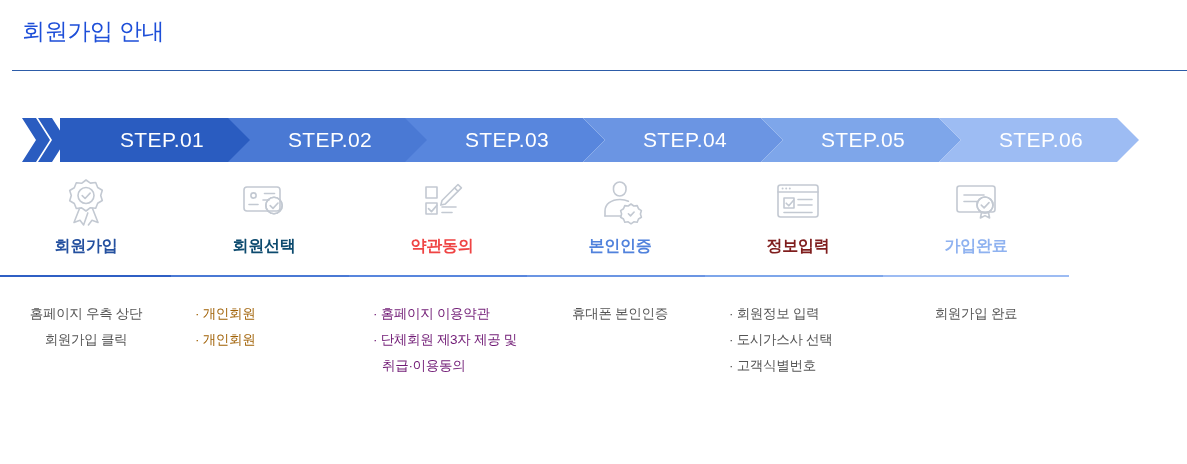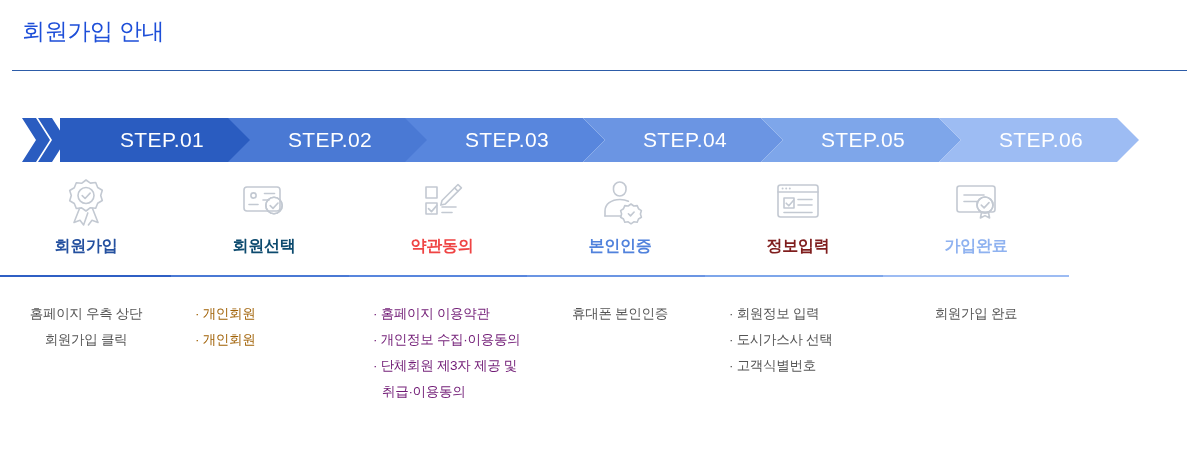--- a/index.html
+++ b/index.html
@@ -224,21 +224,20 @@
           <path fill="none" stroke="#c3c9d2" stroke-width="1.6" stroke-linecap="round" stroke-linejoin="round" d="M27 33 h14"></path>
           <path fill="none" stroke="#c3c9d2" stroke-width="1.6" stroke-linecap="round" stroke-linejoin="round" d="M27 38.5 h10"></path>
           <path fill="none" stroke="#c3c9d2" stroke-width="1.6" stroke-linecap="round" stroke-linejoin="round" d="M43 10.5 l3.4 3.4 -16 16 -4.6 1.2 1.2-4.6z"></path>
           <path fill="none" stroke="#c3c9d2" stroke-width="1.6" stroke-linecap="round" stroke-linejoin="round" d="M39.6 13.9 l3.4 3.4"></path>
         </svg>
       </div>
       <div class="col-label" style="color: #ef4444;">약관동의</div>
       <div class="col-rule" style="background: rgb(88, 134, 221);"></div>
       <div class="col-desc bullets" style="color: #701a75;">
         <div class="line">· 홈페이지 이용약관</div>
-        <div class="line">· 개인정보 수집·이용동의</div>
         <div class="line">· 단체회원 제3자 제공 및</div>
         <div class="line indent">취급·이용동의</div>
       </div>
     </div>
     <div class="col" style="left: 527px;">
       <div class="col-icon">
         <svg width="54" height="54" viewBox="0 0 54 54">
           <rect fill="none" stroke="#c3c9d2" stroke-width="1.6" stroke-linecap="round" stroke-linejoin="round" x="20.5" y="8" width="12.5" height="14" rx="6.2"></rect>
           <path fill="none" stroke="#c3c9d2" stroke-width="1.6" stroke-linecap="round" stroke-linejoin="round" d="M12 42 v-5 c0-6.8 6.2-11.5 15-11.5 3.2 0 6 .6 8.4 1.7"></path>
           <path fill="none" stroke="#c3c9d2" stroke-width="1.6" stroke-linecap="round" stroke-linejoin="round" d="M12 42 h16"></path>

